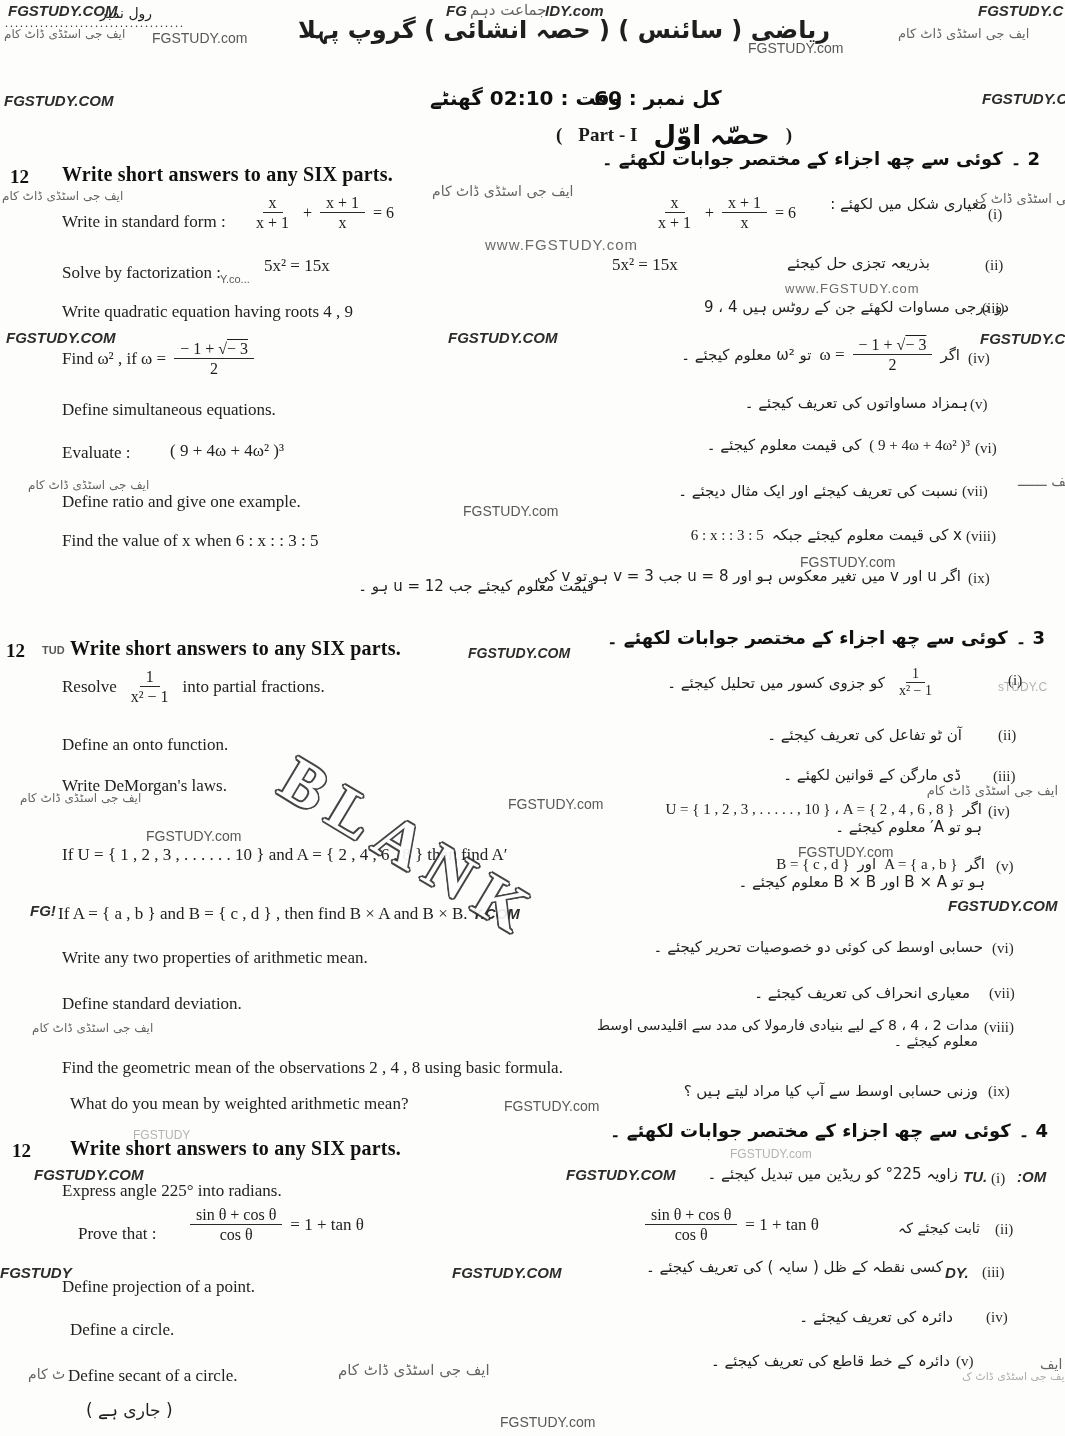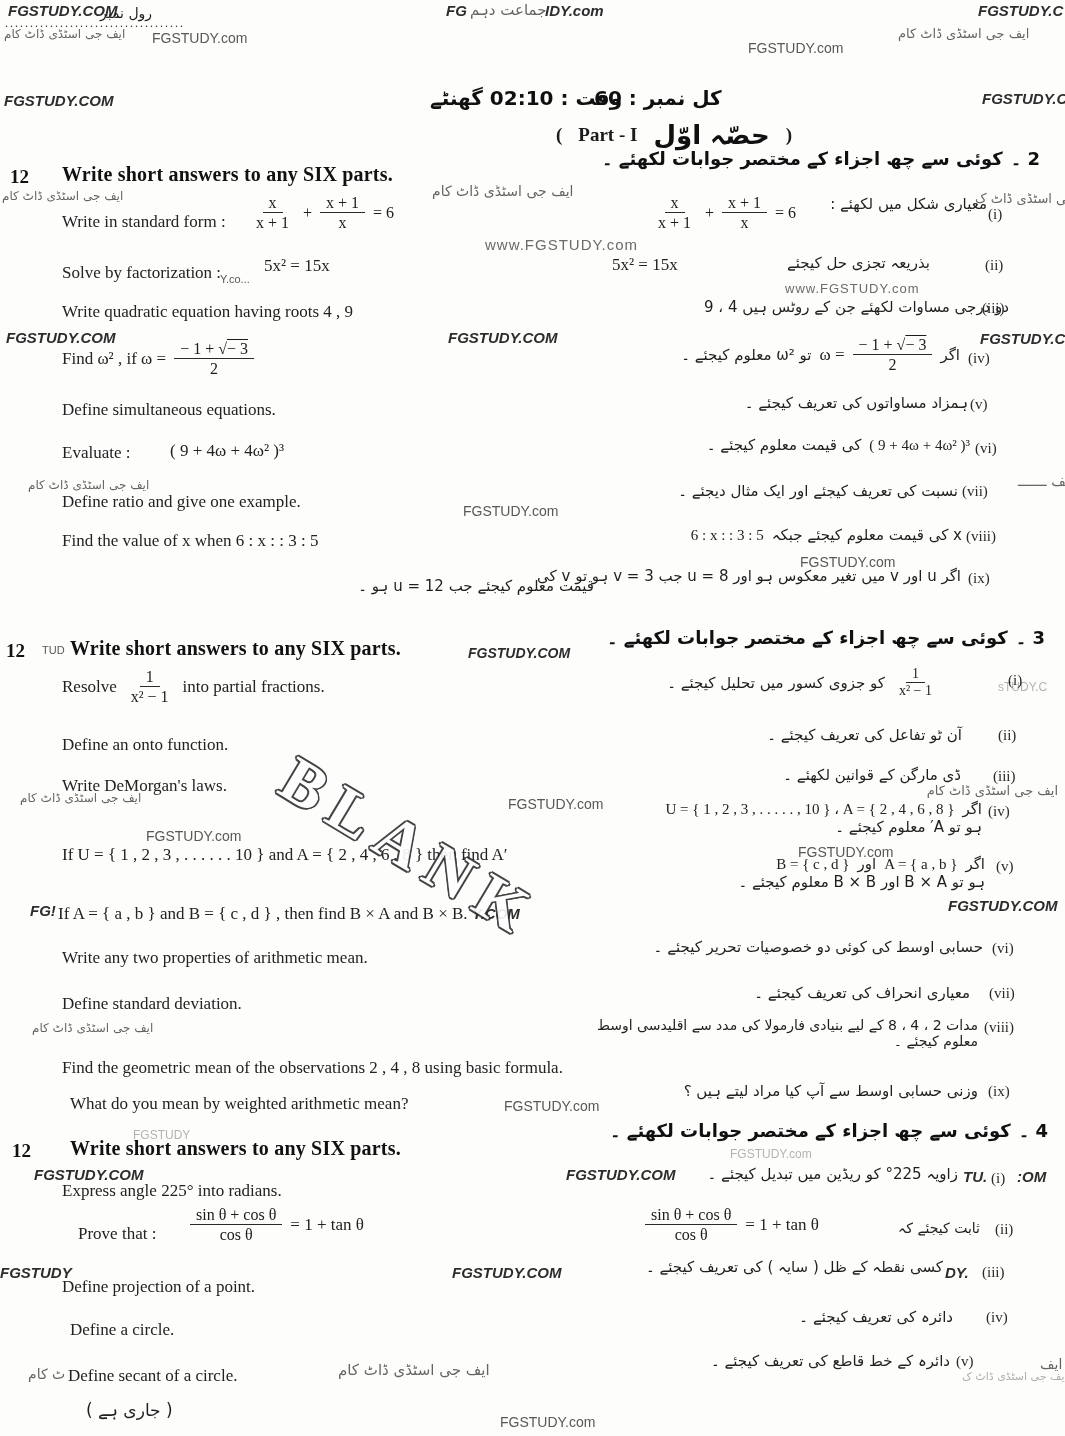--- a/index.html
+++ b/index.html
@@ -41,20 +41,21 @@
   <div class="abs wmb" style="left:8px;top:2px">FGSTUDY.COM</div>
   <div class="abs ur" style="left:100px;top:5px;font-size:14px">رول نمبر</div>
   <div class="abs dots" style="left:5px;top:16px">....................................</div>
   <div class="abs wmu" style="left:4px;top:27px;font-size:12px">ایف جی اسٹڈی ڈاٹ کام</div>
   <div class="abs wmp" style="left:152px;top:30px">FGSTUDY.com</div>
 
   <div class="abs wmb" style="left:446px;top:2px">FG</div>
   <div class="abs wmu" style="left:470px;top:1px;font-size:15px">جماعت دہم</div>
   <div class="abs wmb" style="left:545px;top:2px">IDY.com</div>
 
+  <div class="abs ur urbig" style="left:380px;top:16px;width:450px;text-align:center">ریاضی ( سائنس ) ( حصہ انشائی ) گروپ پہلا</div>
 
   <div class="abs wmp" style="left:748px;top:40px">FGSTUDY.com</div>
   <div class="abs wmb" style="left:978px;top:2px">FGSTUDY.C</div>
   <div class="abs wmu" style="left:898px;top:26px">ایف جی اسٹڈی ڈاٹ کام</div>
 
   <div class="abs ur urh" style="left:430px;top:86px;font-size:20px">وقت : 02:10 گھنٹے</div>
   <div class="abs ur urh" style="left:594px;top:86px;font-size:20px">کل نمبر : 60</div>
   <div class="abs wmb" style="left:4px;top:92px">FGSTUDY.COM</div>
   <div class="abs wmb" style="left:982px;top:90px">FGSTUDY.C</div>
 
@@ -165,21 +166,21 @@
     <span class="en" dir="ltr" style="font-size:15px">6 : x : : 3 : 5</span>
   </div>
   <div class="abs rom" style="left:966px;top:528px">(viii)</div>
   <div class="abs wmp" style="left:800px;top:554px">FGSTUDY.com</div>
 
   <div class="abs ur" style="left:596px;top:567px;width:365px">اگر u اور v میں تغیر معکوس ہو اور u = 8 جب v = 3 ہو تو v کی</div>
   <div class="abs rom" style="left:968px;top:570px">(ix)</div>
   <div class="abs ur" style="left:396px;top:577px;width:198px">قیمت معلوم کیجئے جب u = 12 ہو ۔</div>
 
   <div class="abs marks" style="left:6px;top:640px">12</div>
-  <div class="abs wmp" style="left:42px;top:644px;font-size:11px;font-weight:normal">TUD</div>
+  <div class="abs wmp" style="left:42px;top:644px;font-size:11px;font-weight:bold">TUD</div>
   <div class="abs enb" style="left:70px;top:637px">Write short answers to any SIX parts.</div>
   <div class="abs wmb" style="left:468px;top:645px;font-size:14px">FGSTUDY.COM</div>
   <div class="abs ur urh rtlrow" style="left:625px;top:627px;width:420px">
     <span>3 ۔</span>
     <span>کوئی سے چھ اجزاء کے مختصر جوابات لکھئے ۔</span>
   </div>
   <div class="abs wmp faint" style="left:998px;top:680px;font-size:12px">sTUDY.C</div>
 
   <div class="abs eqrow" style="left:62px;top:668px">
     <span class="en">Resolve</span>

